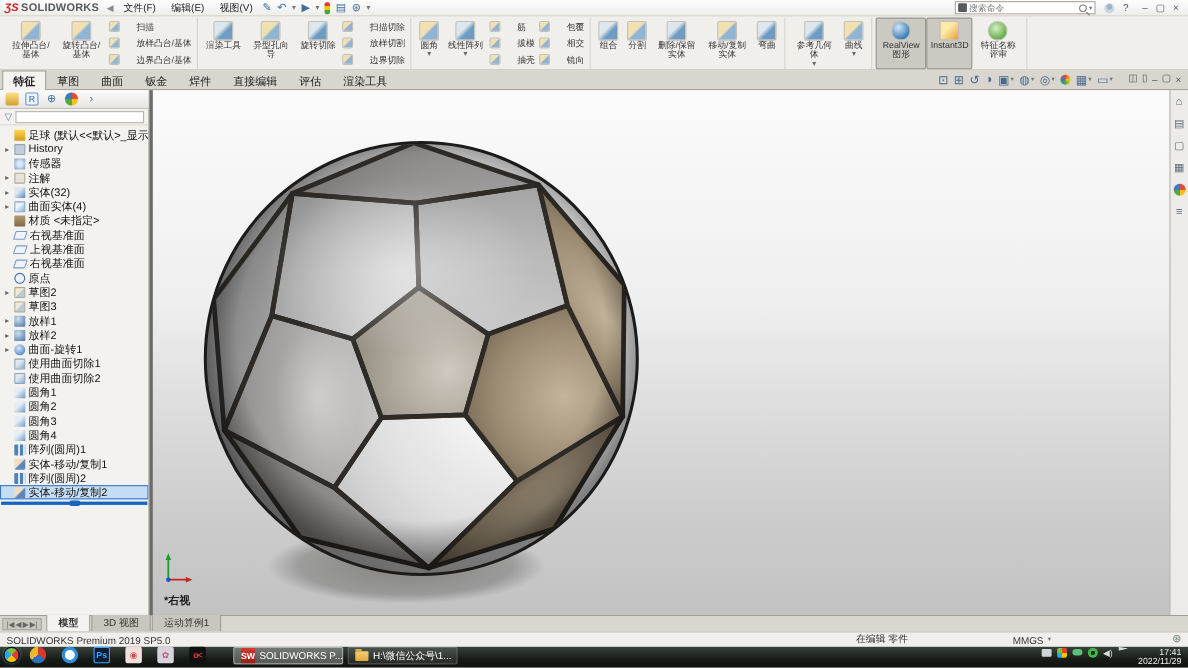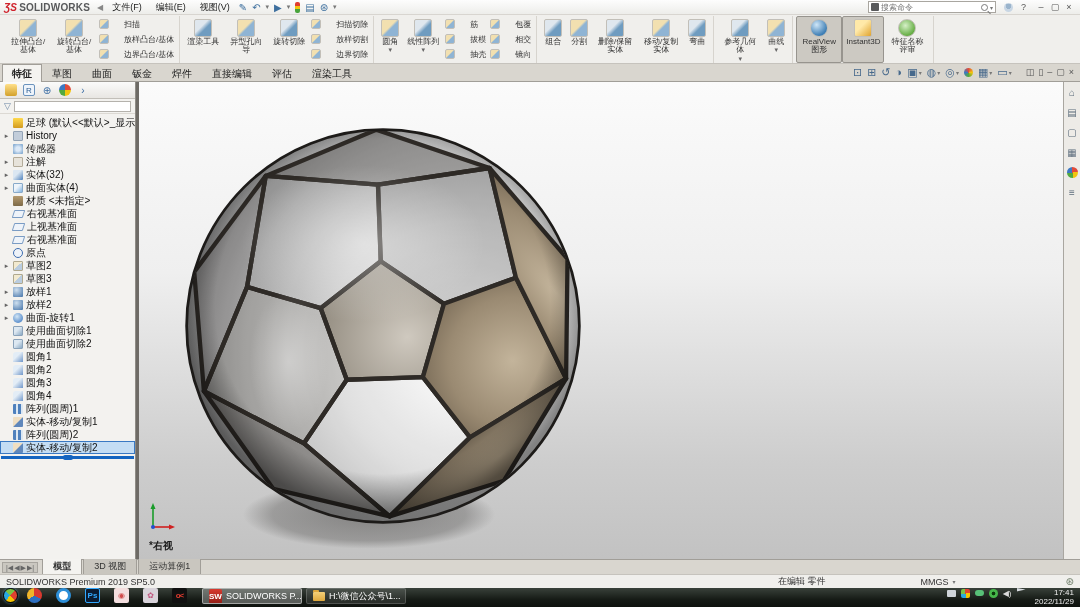--- a/index.html
+++ b/index.html
@@ -593,21 +593,21 @@
   <div class="taskbar">
     <span class="orb"></span>
     <span id="tbapps" style="display:flex;gap:14px;align-items:center">
         <span class="ticonapp a-circle1"></span>
         <span class="ticonapp a-ring"></span>
         <span class="ticonapp a-ps">Ps</span>
         <span class="ticonapp a-pink">◉</span>
         <span class="ticonapp a-gray">✿</span>
         <span class="ticonapp a-eoc">o&lt;</span>
       </span>
-    <span id="tbwins" style="display:flex;gap:4px;align-items:center;margin-left:6px">
+    <span id="tbwins" style="display:flex;gap:4px;align-items:center;margin-left:16px">
         <span class="twin active">
           <span class="ticonapp a-sw">SW</span>
           <span>SOLIDWORKS P...</span>
         </span>
         <span class="twin">
           <span class="folder"></span>
           <span>H:\微信公众号\1...</span>
         </span>
       </span>
     <span class="tray" id="tbtray">

